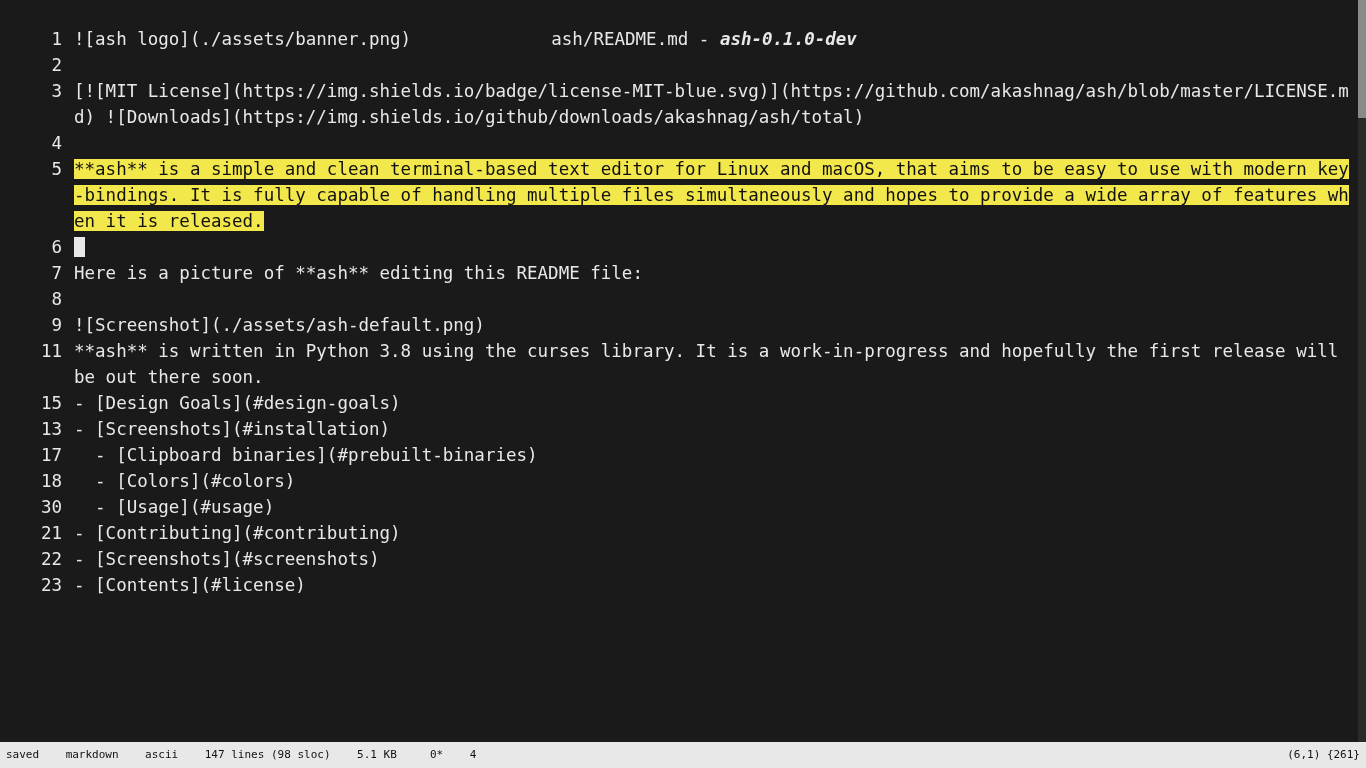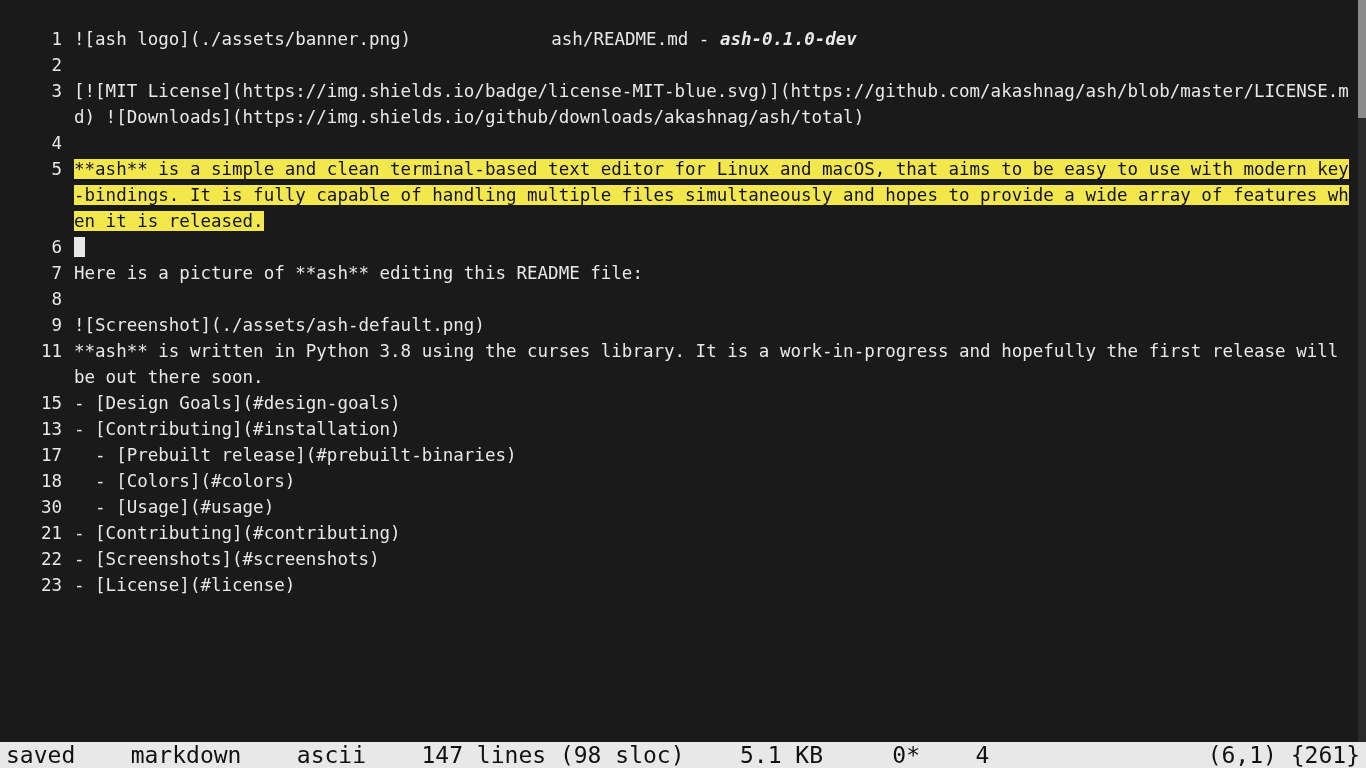--- a/index.html
+++ b/index.html
@@ -66,21 +66,21 @@
   position: absolute;
   left: 0;
   right: 0;
   bottom: 0;
   height: 26px;
   background: #e8e8e8;
   color: #111;
   display: flex;
   white-space: pre;
   padding: 0 6px;
-  font-size: 23px;
+  font-size: 11px;
 }
 .sb-left { flex: 0 0 auto; }
 .sb-gap  { flex: 1 1 auto; }
 .sb-right{ flex: 0 0 auto; text-align: left; }
 .scrollbar {
   position: absolute;
   top: 0;
   right: 0;
   width: 8px;
   height: 100%;
@@ -113,27 +113,27 @@
       <div class="line"><span class="gutter">2</span><span class="content"><span></span></span></div>
       <div class="line"><span class="gutter">3</span><span class="content"><span>[![MIT License](https://img.shields.io/badge/license-MIT-blue.svg)](https://github.com/akashnag/ash/blob/master/LICENSE.md) ![Downloads](https://img.shields.io/github/downloads/akashnag/ash/total)</span></span></div>
       <div class="line"><span class="gutter">4</span><span class="content"><span></span></span></div>
       <div class="line"><span class="gutter">5</span><span class="content"><span class="hl">**ash** is a simple and clean terminal-based text editor for Linux and macOS, that aims to be easy to use with modern key-bindings. It is fully capable of handling multiple files simultaneously and hopes to provide a wide array of features when it is released.</span></span></div>
       <div class="line"><span class="gutter">6</span><span class="content"><span class="cursor-block"> </span></span></div>
       <div class="line"><span class="gutter">7</span><span class="content"><span>Here is a picture of **ash** editing this README file:</span></span></div>
       <div class="line"><span class="gutter">8</span><span class="content"><span></span></span></div>
       <div class="line"><span class="gutter">9</span><span class="content"><span>![Screenshot](./assets/ash-default.png)</span></span></div>
       <div class="line"><span class="gutter">11</span><span class="content"><span>**ash** is written in Python 3.8 using the curses library. It is a work-in-progress and hopefully the first release will be out there soon.</span></span></div>
       <div class="line"><span class="gutter">15</span><span class="content"><span>- [Design Goals](#design-goals)</span></span></div>
-      <div class="line"><span class="gutter">13</span><span class="content"><span>- [Contributing](#installation)</span></span></div>
-      <div class="line"><span class="gutter">17</span><span class="content"><span>  - [Prebuilt release](#prebuilt-binaries)</span></span></div>
+      <div class="line"><span class="gutter">13</span><span class="content"><span>- [Screenshots](#installation)</span></span></div>
+      <div class="line"><span class="gutter">17</span><span class="content"><span>  - [Clipboard binaries](#prebuilt-binaries)</span></span></div>
       <div class="line"><span class="gutter">18</span><span class="content"><span>  - [Colors](#colors)</span></span></div>
       <div class="line"><span class="gutter">30</span><span class="content"><span>  - [Usage](#usage)</span></span></div>
       <div class="line"><span class="gutter">21</span><span class="content"><span>- [Contributing](#contributing)</span></span></div>
       <div class="line"><span class="gutter">22</span><span class="content"><span>- [Screenshots](#screenshots)</span></span></div>
-      <div class="line"><span class="gutter">23</span><span class="content"><span>- [License](#license)</span></span></div>
+      <div class="line"><span class="gutter">23</span><span class="content"><span>- [Contents](#license)</span></span></div>
     </div>
 
   <div class="statusbar">
     <span class="sb-left"><span>saved</span>    <span>markdown</span>    <span>ascii</span>    <span>147 lines (98 sloc)</span>    <span>5.1 KB</span>     <span>0*</span>    <span>4</span></span>
     <span class="sb-gap"></span>
     <span class="sb-right">(6,1) {261}</span>
   </div>
 
 </div>
 

